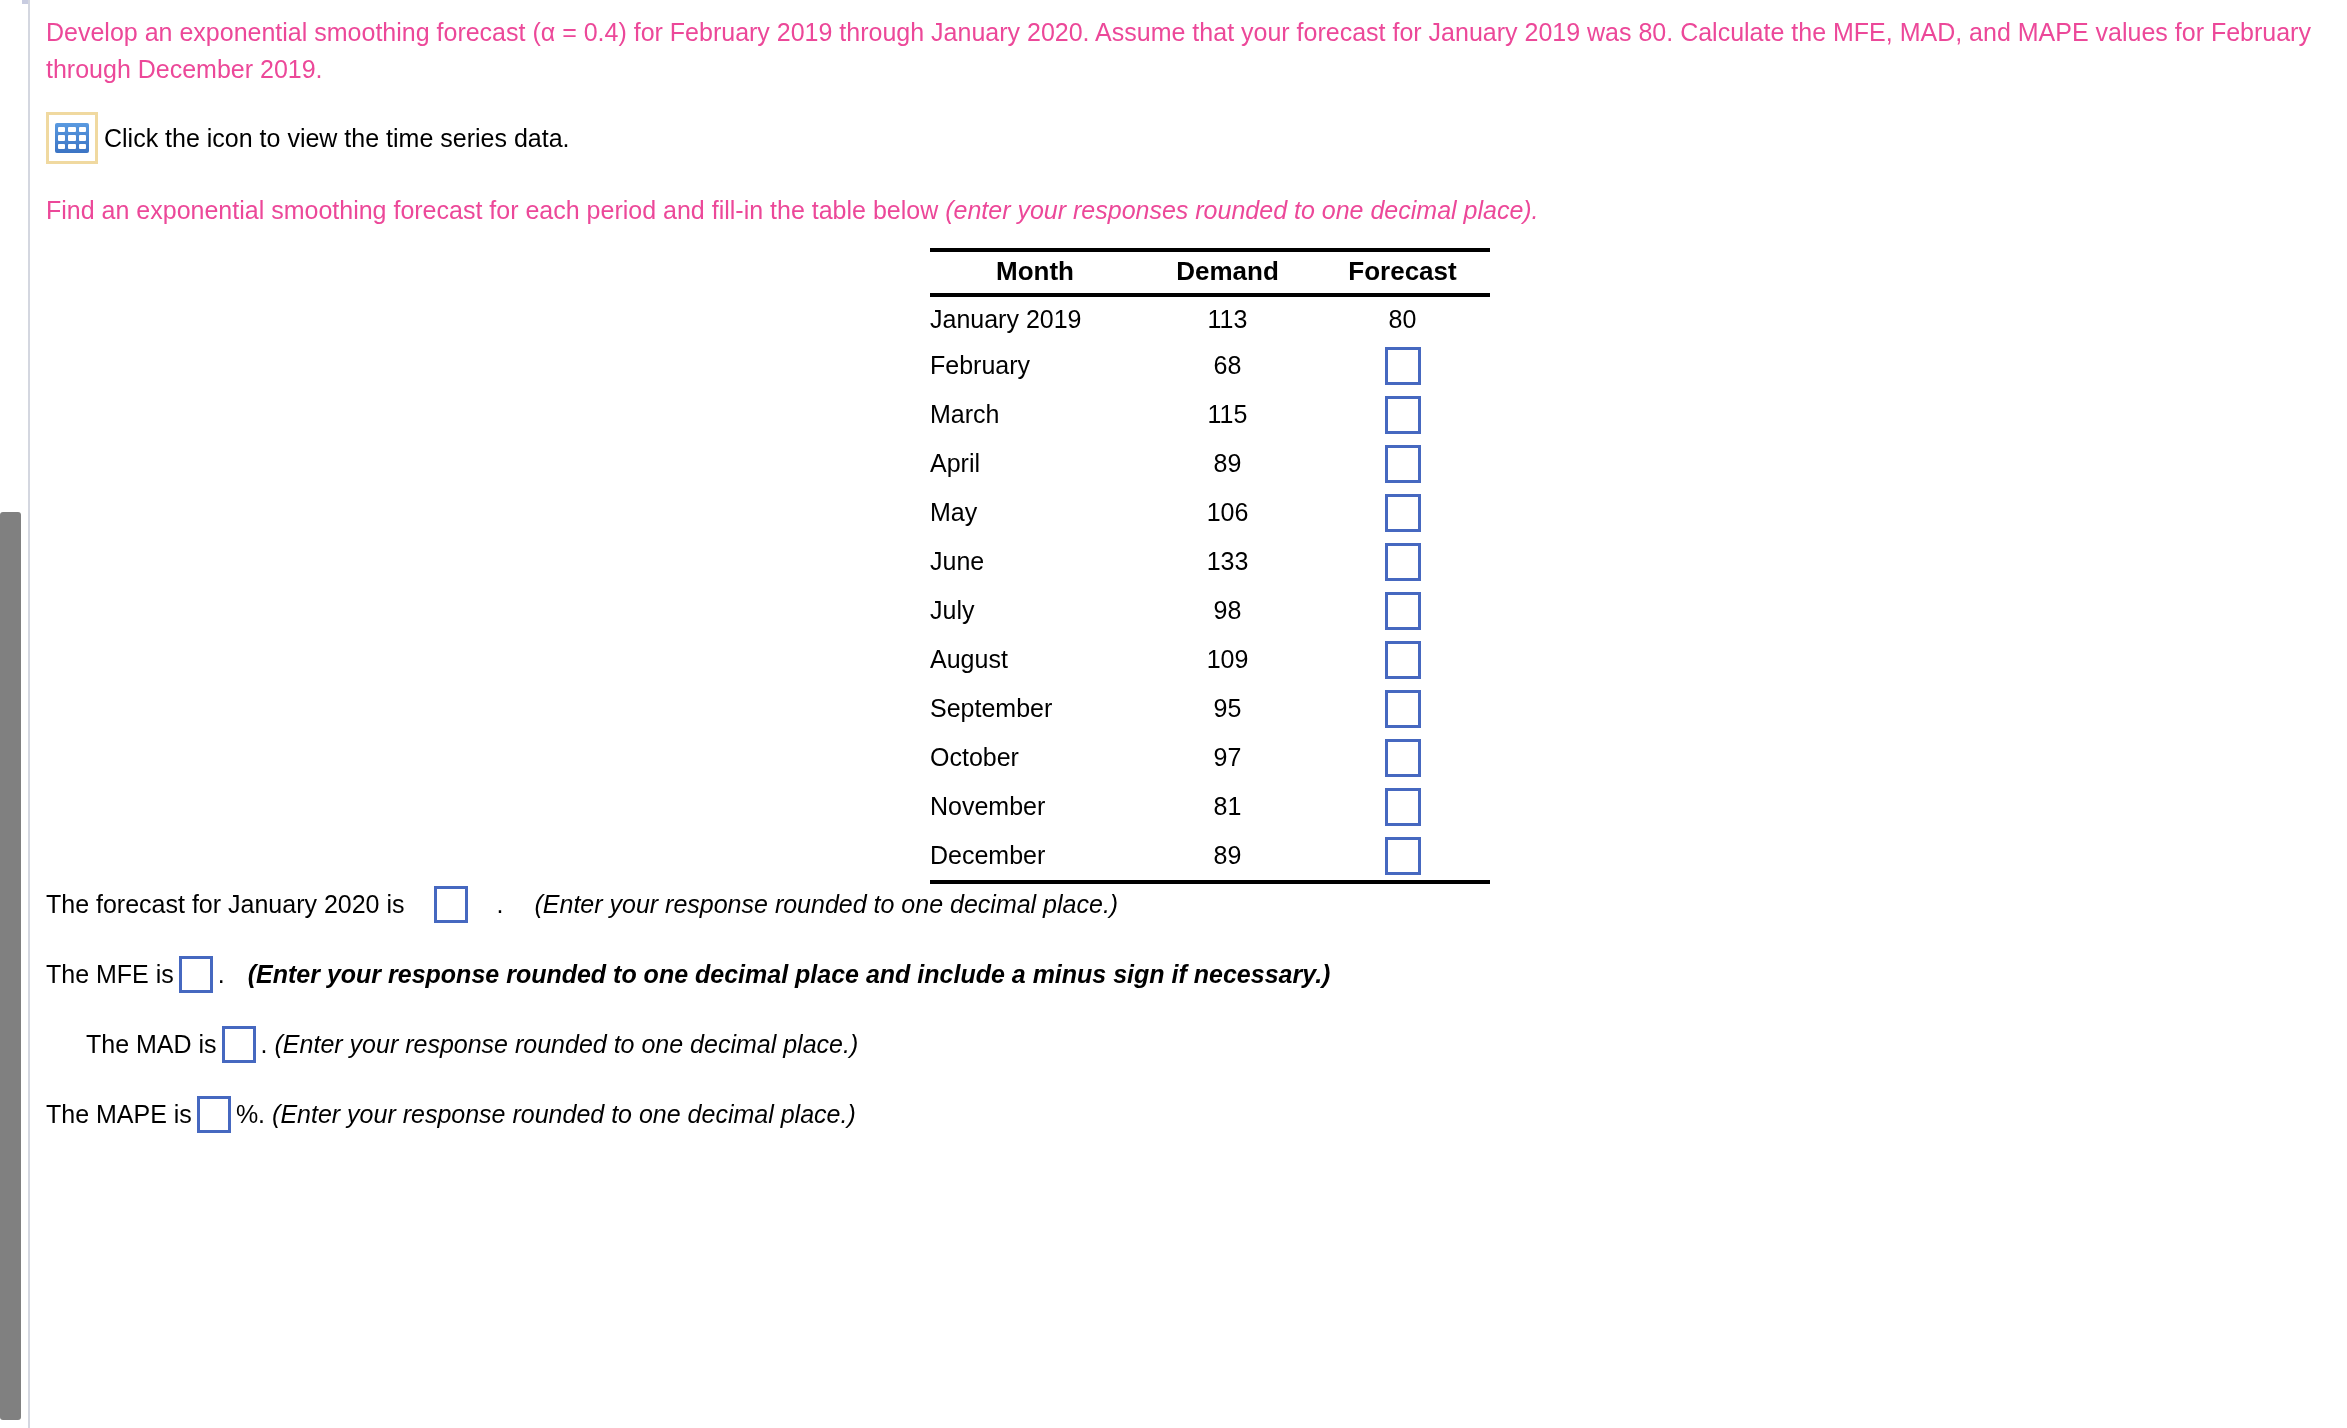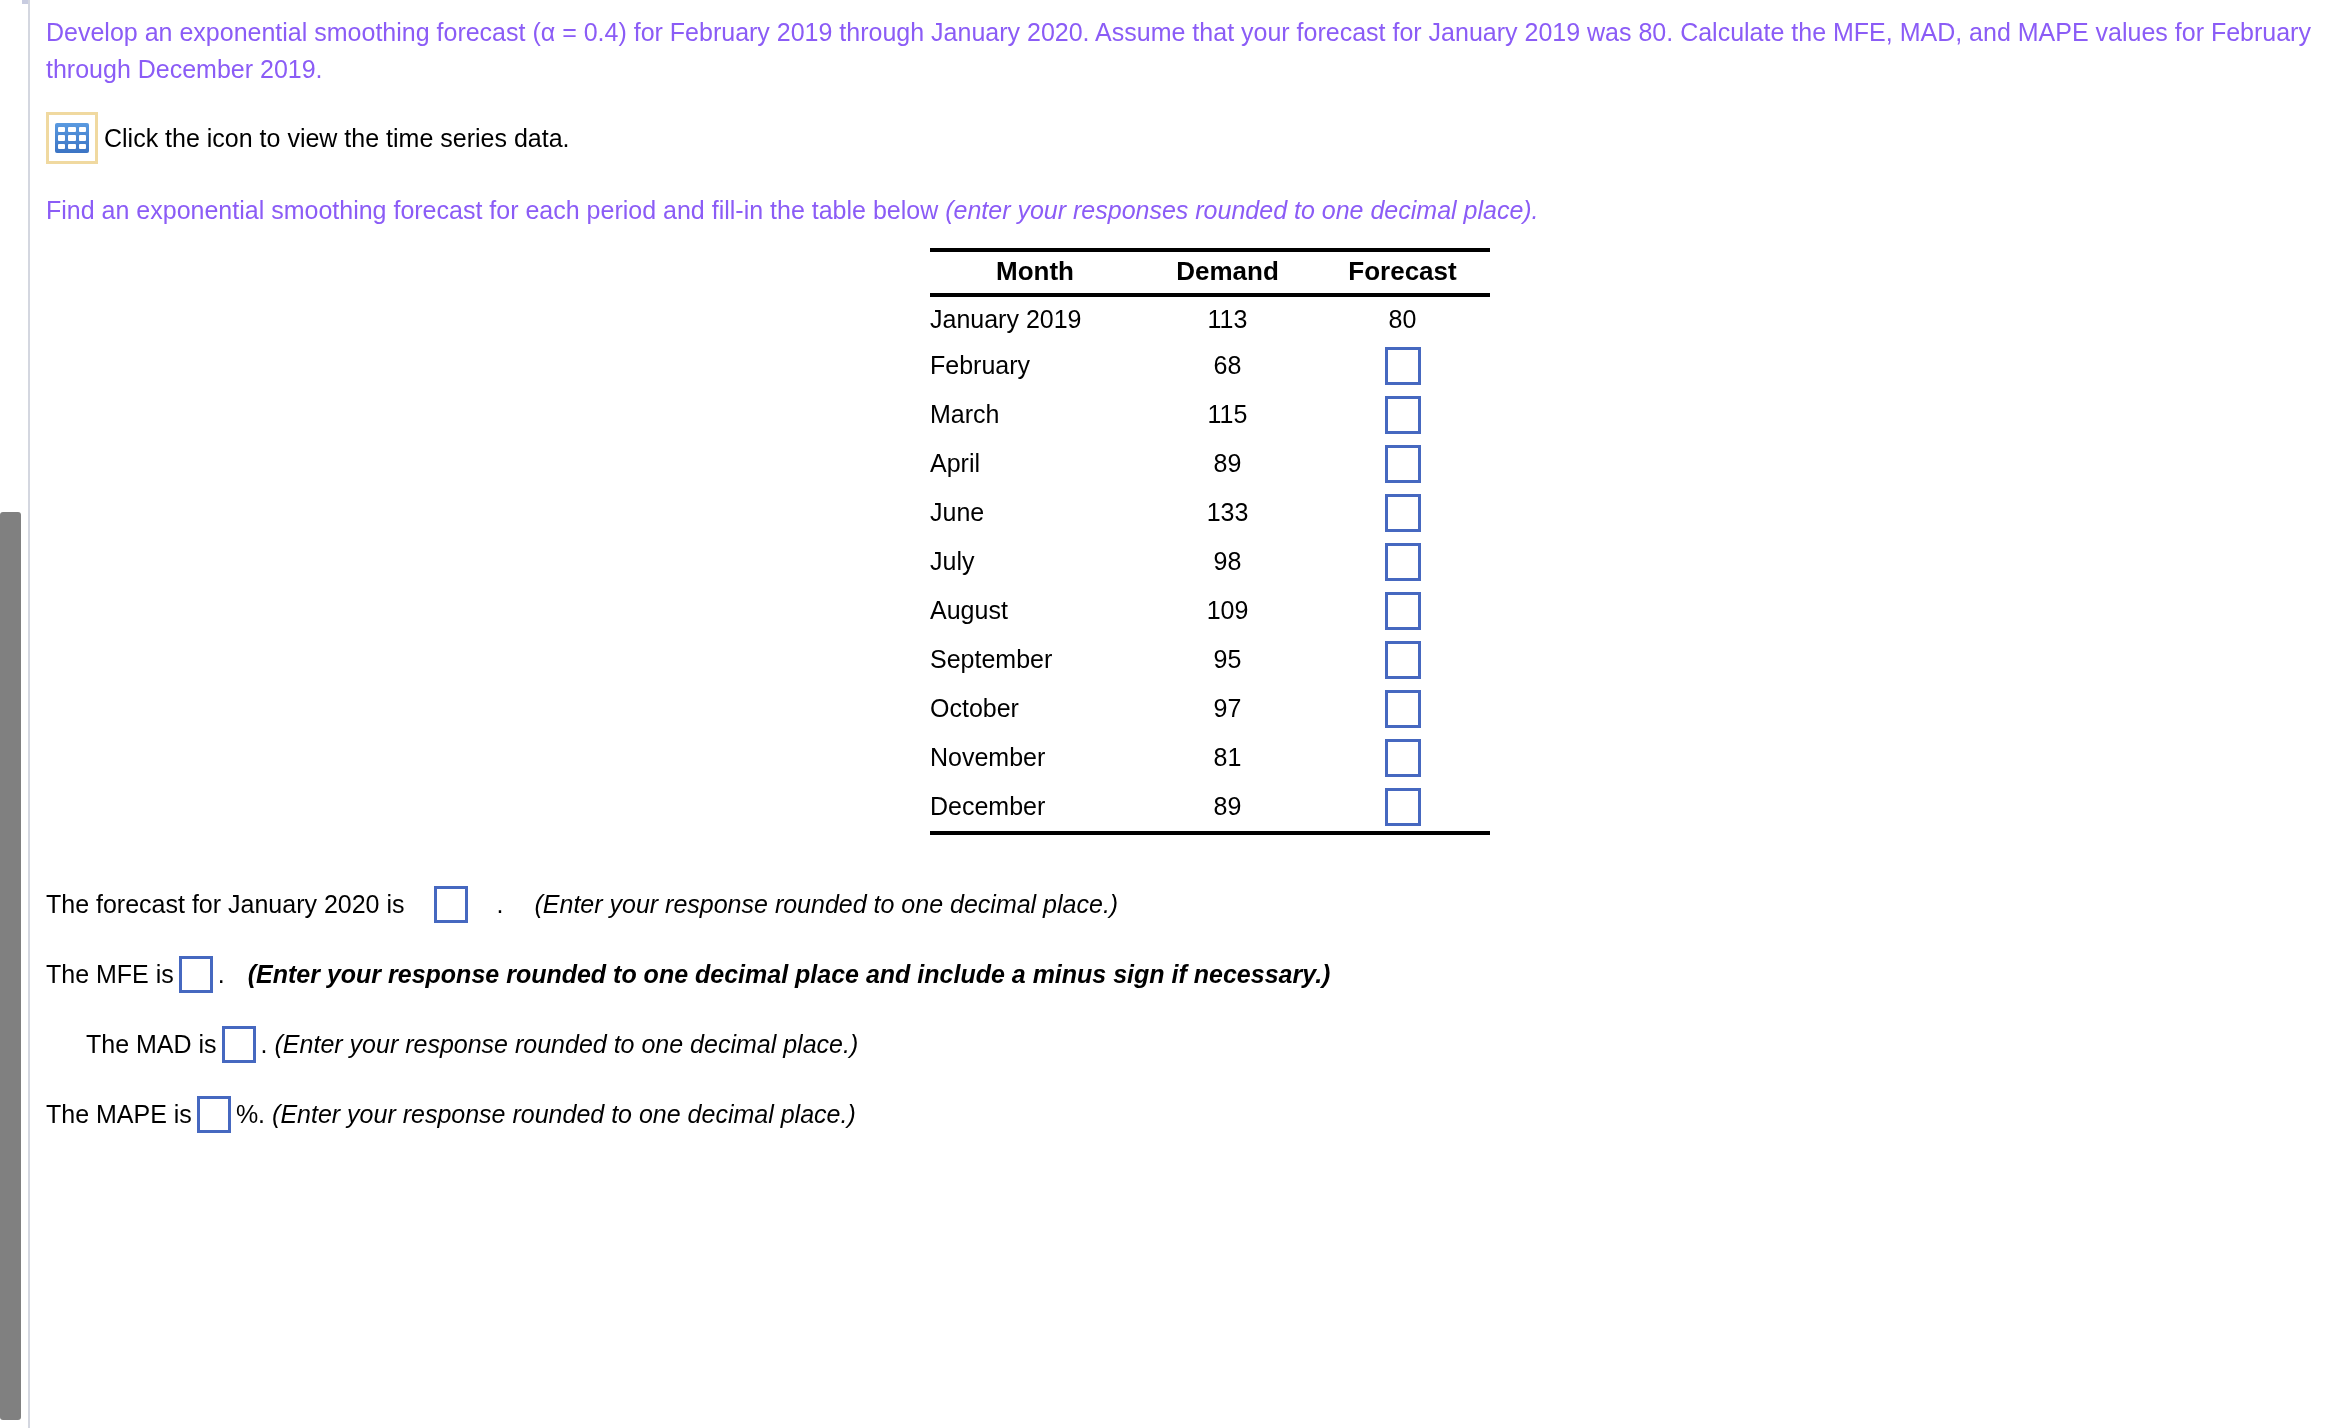--- a/index.html
+++ b/index.html
@@ -58,21 +58,21 @@
     top: 0;
     width: 2317px;
     height: 1428px;
     background: #ffffff;
   }
 
   .para {
     position: absolute;
     font-size: 25px;
     line-height: 37px;
-    color: #8b5cf6;
+    color: #ec4899;
     white-space: nowrap;
   }
 
   .stmt {
     left: 16px;
     top: 14px;
     white-space: normal;
     width: 2290px;
   }
 
@@ -245,20 +245,25 @@
             <td class="c-forecast"><span class="ansbox tbl"></span></td>
           </tr>
           <tr>
             <td class="c-month">March</td>
             <td class="c-demand">115</td>
             <td class="c-forecast"><span class="ansbox tbl"></span></td>
           </tr>
           <tr>
             <td class="c-month">April</td>
             <td class="c-demand">89</td>
+            <td class="c-forecast"><span class="ansbox tbl"></span></td>
+          </tr>
+          <tr>
+            <td class="c-month">May</td>
+            <td class="c-demand">106</td>
             <td class="c-forecast"><span class="ansbox tbl"></span></td>
           </tr>
           <tr>
             <td class="c-month">June</td>
             <td class="c-demand">133</td>
             <td class="c-forecast"><span class="ansbox tbl"></span></td>
           </tr>
           <tr>
             <td class="c-month">July</td>
             <td class="c-demand">98</td>

